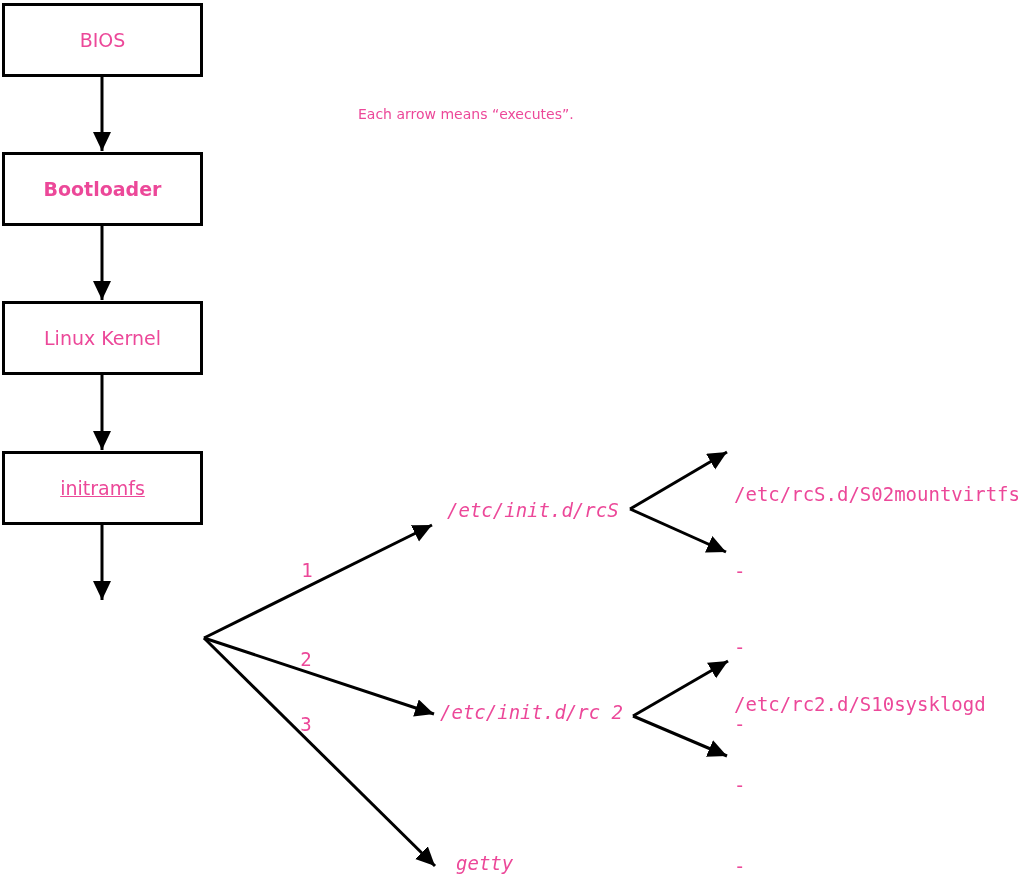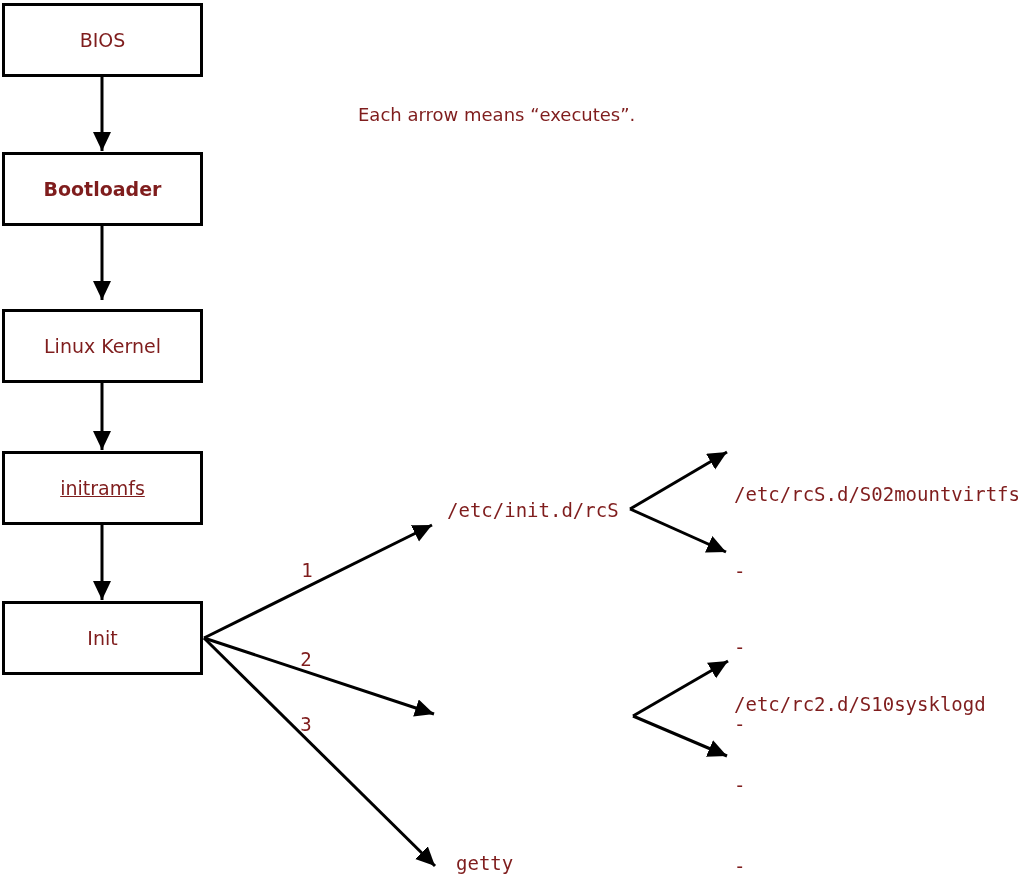--- a/index.html
+++ b/index.html
@@ -1,21 +1,21 @@
 <!DOCTYPE html>
 <html><head>
 <meta charset="utf-8">
 <style>
   html, body { margin: 0; padding: 0; background: #ffffff; }
   .canvas {
     position: relative;
     width: 1024px;
     height: 875px;
     background: #ffffff;
-    color: #7f1d1d;
+    color: #ec4899;
     font-family: "DejaVu Sans", sans-serif;
     overflow: hidden;
   }
   svg.arrow-layer {
     position: absolute;
     left: 0; top: 0;
     width: 1024px; height: 875px;
   }
   svg.arrow-layer line {
     stroke: #000000;
@@ -30,39 +30,40 @@
     box-sizing: border-box;
     background: #ffffff;
     display: flex;
     align-items: center;
     justify-content: center;
     font-size: 19px;
     white-space: nowrap;
   }
   .node-bios       { top: 3px; }
   .node-bootloader { top: 152px; font-weight: bold; }
-  .node-kernel     { top: 301px; margin-top: 8px; }
+  .node-kernel     { top: 301px; }
   .node-initramfs  { top: 451px; text-decoration: underline; }
   .node-init       { top: 601px; }
   .note {
     position: absolute;
     left: 358px;
     top: 114px;
     transform: translateY(-50%);
-    font-size: 18px;
+    font-size: 14px;
     white-space: nowrap;
   }
   .mono {
     font-family: "DejaVu Sans Mono", monospace;
     font-size: 19px;
     white-space: pre;
   }
   .edge-target {
     position: absolute;
     transform: translateY(-50%);
+    font-style: italic;
   }
   .target-rcs   { left: 447px; top: 510px; }
   .target-rc2   { left: 440px; top: 712px; }
   .target-getty { left: 447px; top: 863px; margin-left: 9px; }
   .edge-num {
     position: absolute;
     transform: translate(-50%, -50%);
   }
   .num-1 { left: 307px; top: 570px; }
   .num-2 { left: 306px; top: 659px; }
@@ -107,31 +108,29 @@
   </div>
   <div class="node node-bootloader">
     <span>Bootloader</span>
   </div>
   <div class="node node-kernel">
     <span>Linux Kernel</span>
   </div>
   <div class="node node-initramfs">
     <span>initramfs</span>
   </div>
-  <div class="node node-init">
-    <span>Init</span>
-  </div>
 
   <div class="note">Each arrow means “executes”.</div>
 
   <div class="edge-num mono num-1">1</div>
   <div class="edge-num mono num-2">2</div>
   <div class="edge-num mono num-3">3</div>
 
   <div class="edge-target mono target-rcs">/etc/init.d/rcS</div>
+  <div class="edge-target mono target-rc2">/etc/init.d/rc 2</div>
   <div class="edge-target mono target-getty">getty</div>
 
   <div class="script-list mono list-rcs">
     <div>/etc/rcS.d/S02mountvirtfs</div>
     <div>-</div>
     <div>-</div>
     <div>-</div>
   </div>
 
   <div class="script-list mono list-rc2">

